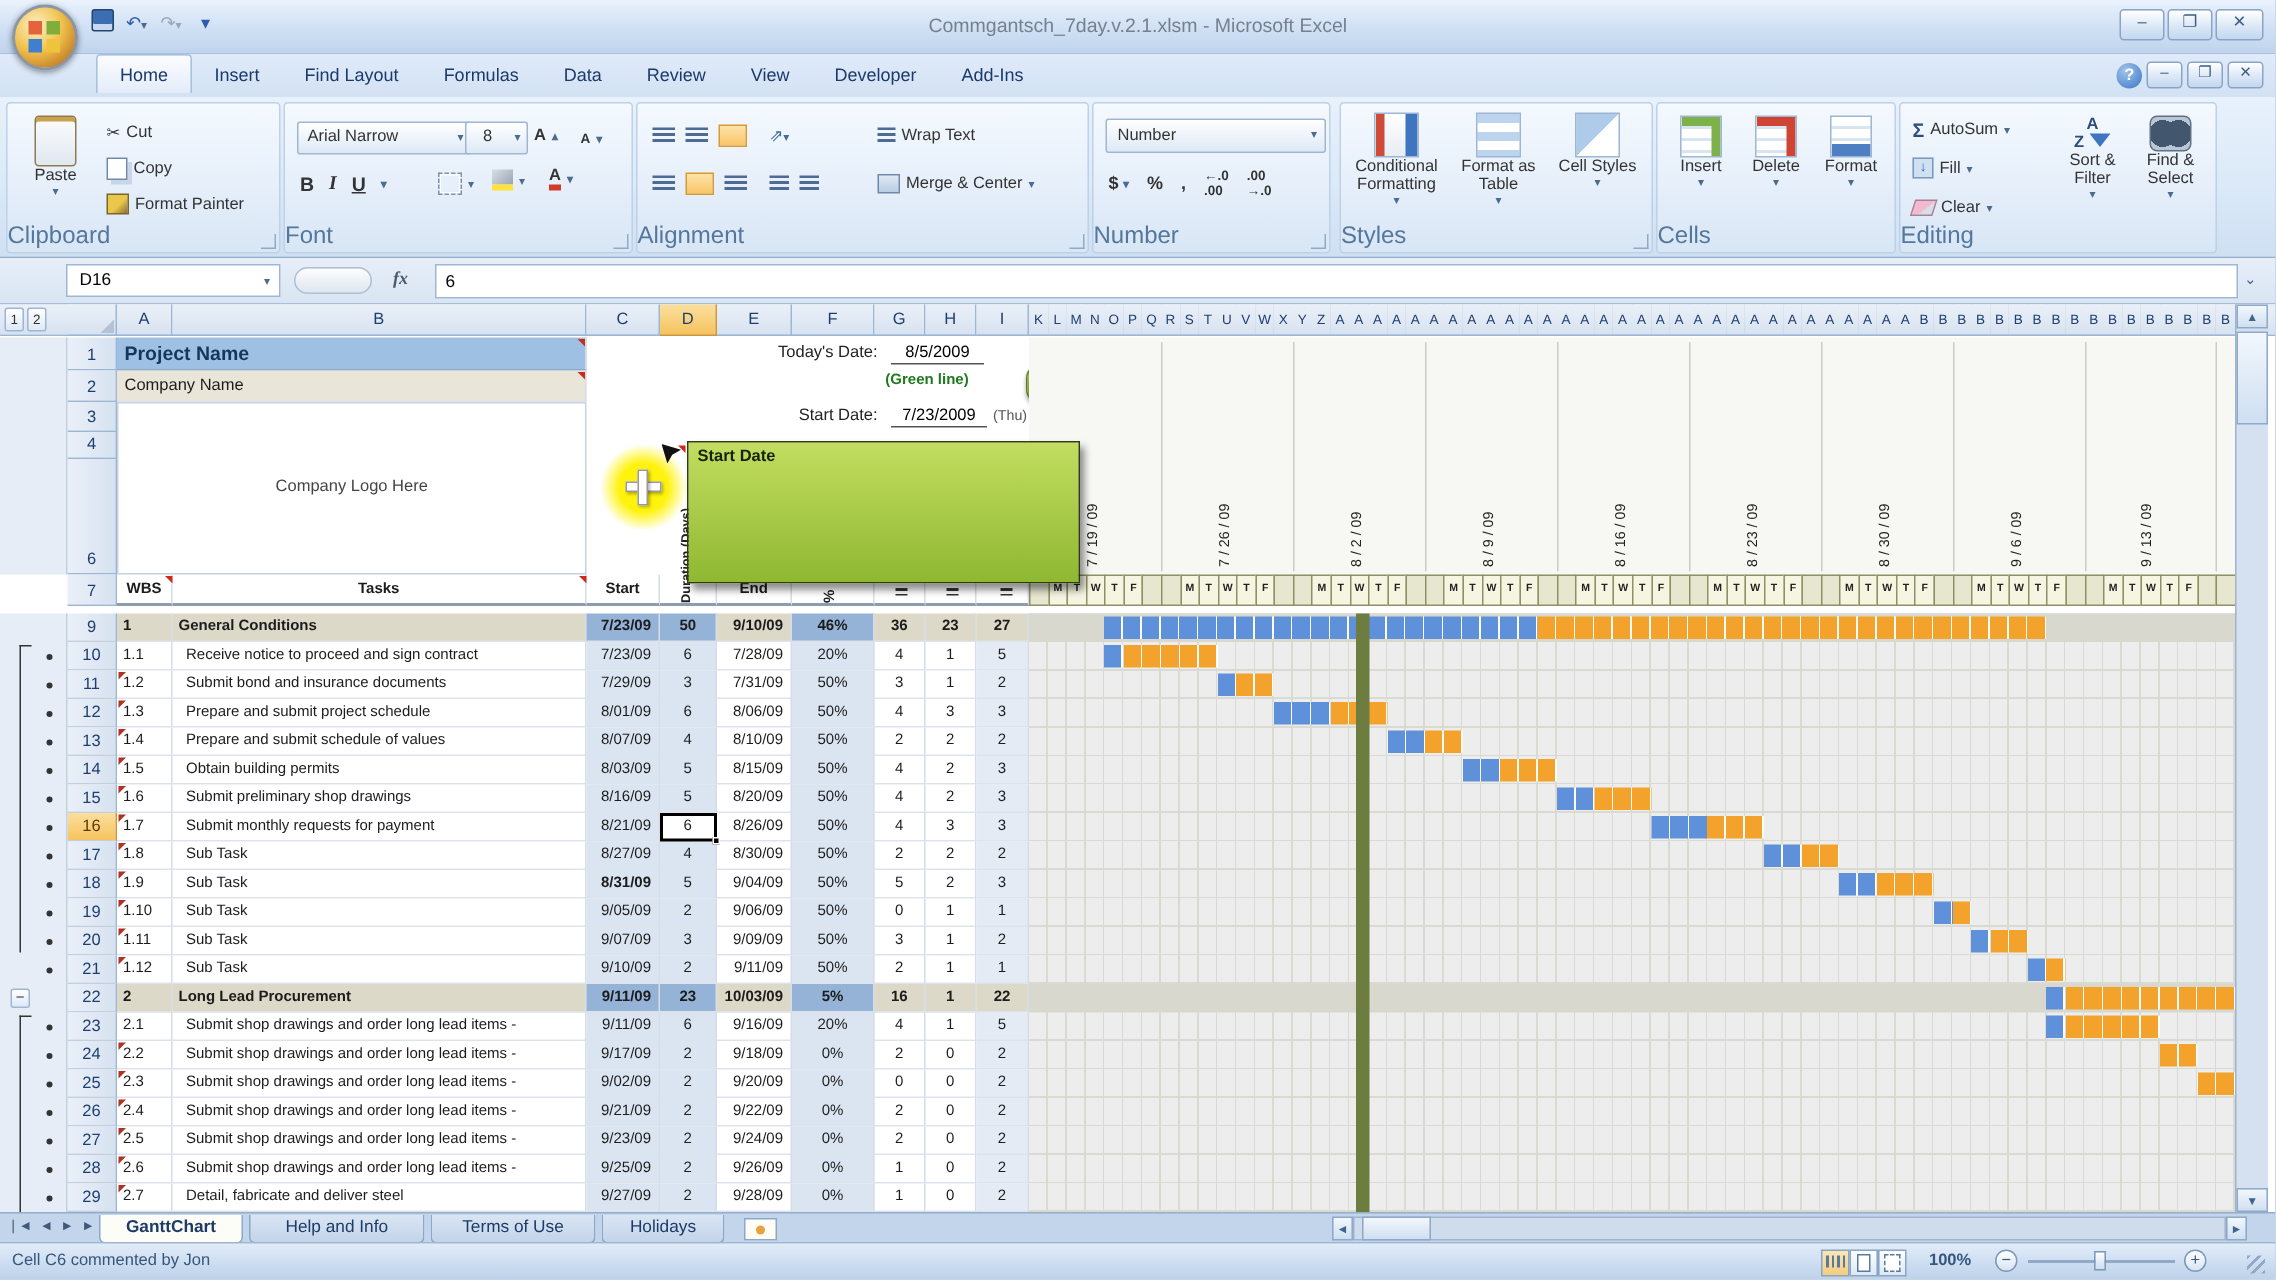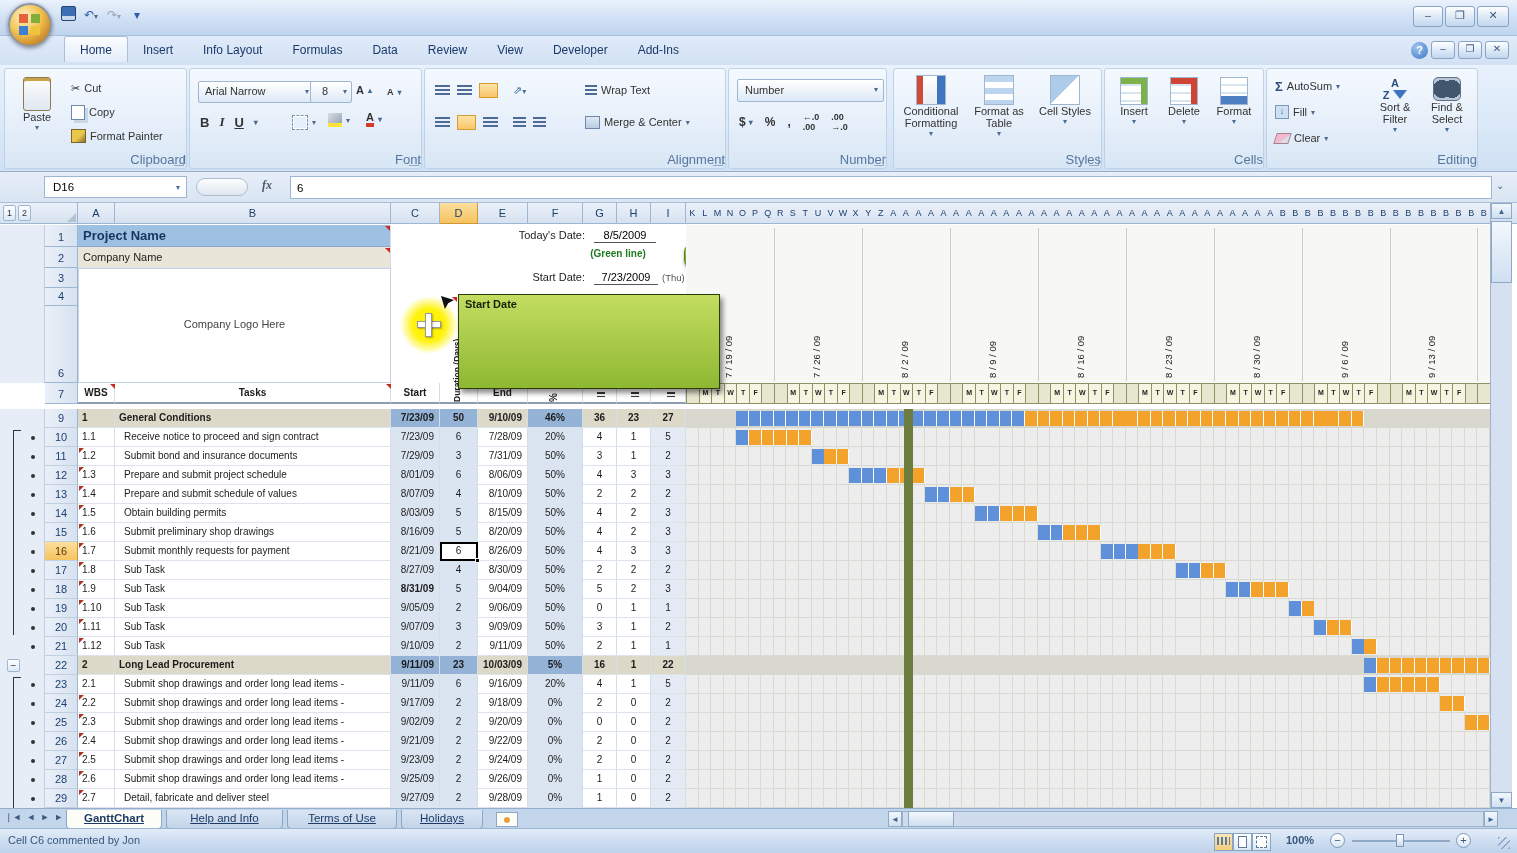--- a/index.html
+++ b/index.html
@@ -18,21 +18,21 @@
   .qat-ic{width:20px;height:18px;font-size:12px;text-align:center;line-height:18px;color:#2d4d7c;}
   
   .tabrow{left:0;top:36px;width:1517px;height:29px;background:linear-gradient(#e0ebfa,#d2e1f3);}
   .rtab{position:relative;display:inline-block;padding:6px 15px 5px;font-size:12px;color:#1b3a6b;}
   .rtab.active{background:linear-gradient(#fcfdff,#f0f5fc 45%,#e2ecf9);border:1px solid #a9c0da;border-bottom:none;
       border-radius:3px 3px 0 0;}
   
   .ribbon{left:0;top:65px;width:1517px;height:107px;background:linear-gradient(#e8f1fc,#dbe9f8 55%,#cfe0f3);border-bottom:1px solid #96b1d0;}
   .rgroup{position:absolute;top:3px;height:99px;border:1px solid #bed1e7;border-radius:3px;
       background:linear-gradient(#f4f9fe,#e6effa 55%,#d8e6f5);}
-  .glabel{position:absolute;bottom:1px;left:0;right:0;text-align:right;font-size:13px;color:#55779e;}
+  .glabel{position:absolute;bottom:1px;left:0;right:16px;text-align:left;font-size:16px;color:#55779e;}
   .launcher{position:absolute;right:2px;bottom:2px;width:9px;height:9px;border-left:1px solid #7f9cbd;border-bottom:1px solid #7f9cbd;
       transform:rotate(-90deg);opacity:.8;}
   .srow{position:absolute;display:flex;align-items:center;gap:4px;font-size:11px;color:#333;height:18px;}
   .bigbtn{position:absolute;display:flex;flex-direction:column;align-items:center;font-size:11px;color:#333;text-align:center;}
   .dd{font-size:8px;color:#4c6b91;}
   .mini{display:inline-block;border:1px solid #9fb6d2;border-radius:2px;background:linear-gradient(#fff,#dde9f6);
       font-size:11px;text-align:center;color:#333;}
   .ico{display:inline-block;}
   .lines3{width:15px;height:11px;background:repeating-linear-gradient(180deg,#4d6b94 0 2px,transparent 2px 4px);}
   .sel-orange{background:linear-gradient(#fde3a7,#f9c568)!important;border-color:#d99a33!important;}
@@ -57,54 +57,55 @@
   .cmark{position:absolute;left:1px;top:1px;width:0;height:0;border-top:5px solid #b03322;border-right:5px solid transparent;}
   .ctri{position:absolute;width:0;height:0;border-top:5px solid #cc2a1d;border-left:5px solid transparent;}
   .greenbtn{border-radius:9px;border:1px solid #5f7d20;color:#f7fbe8;font-weight:bold;font-size:12.5px;text-align:center;
       background:linear-gradient(#bcd55e,#8db03a 45%,#779827);box-shadow:0 2px 3px rgba(0,0,0,.35);}
   .daycell{border:1px solid #8f8f68;background:#f5f5e1;font-size:7px;font-weight:bold;color:#222;text-align:center;line-height:17px;}
   .daycell.we{background:#e7e7cf;}
   .vtext{writing-mode:vertical-rl;transform:rotate(180deg);font-size:9.5px;color:#222;}
   
   .tabbar{left:0;top:808px;width:1517px;height:20px;background:#c3d5ea;border-top:1px solid #93aecb;}
   .sheettab{position:absolute;top:1px;height:18px;border:1px solid #8ba8c9;border-top:none;border-radius:0 0 4px 4px;
-      font-size:11.5px;color:#1d3b66;text-align:center;background:linear-gradient(#d9e5f3,#c3d4e9);text-decoration:underline;}
+      font-size:11.5px;color:#1d3b66;text-align:center;background:linear-gradient(#d9e5f3,#c3d4e9);}
   .sheettab.active{background:#fdfdf8;font-weight:bold;}
   .statusbar{left:0;top:828px;width:1517px;height:25px;background:linear-gradient(#e2ecf8,#cbdcf0 60%,#bed2ea);border-top:1px solid #9db6d4;
       font-size:11px;color:#35567d;}
   .sb-ic{position:absolute;top:4px;width:17px;height:16px;border:1px solid #8aa4c4;background:linear-gradient(#fff,#dbe7f4);}
   .scrollpart{background:linear-gradient(#f2f7fc,#cfdff1);border:1px solid #8fa9c8;color:#41648e;text-align:center;}
 </style>
 </head>
 <body>
 
 <div id="app">
 
   <div class="abs titlebar">
+    <div class="abs title-text">Commgantsch_7day.v.2.1.xlsm  -  Microsoft Excel</div>
     <div class="abs" style="left:58px;top:6px;display:flex;gap:3px;z-index:41;">
       <div class="qat-ic"><span style="display:inline-block;width:13px;height:13px;background:#3c6eb4;border:1px solid #24466e;border-radius:2px;box-shadow:inset 0 -4px 0 #c9d8ee;"></span></div>
       <div class="qat-ic" style="color:#2d5da8;">↶<span class="dd">▾</span></div>
       <div class="qat-ic" style="color:#9aa7b8;">↷<span class="dd" style="color:#9aa7b8;">▾</span></div>
       <div class="qat-ic" style="color:#2d5da8;">▾</div>
     </div>
     <div class="abs" style="right:8px;top:6px;display:flex;gap:2px;">
       <div class="winbtn" style="width:28px;">–</div>
       <div class="winbtn" style="width:28px;">❐</div>
       <div class="winbtn" style="width:30px;">✕</div>
     </div>
   </div>
   <div class="abs office-btn">
     <span class="obx" style="left:9px;top:9px;background:#e5633c;"></span>
     <span class="obx" style="left:21px;top:9px;background:#7fae3a;"></span>
     <span class="obx" style="left:9px;top:21px;background:#3f7fd0;"></span>
     <span class="obx" style="left:21px;top:21px;background:#f0c33c;"></span>
   </div>
 
   <div class="abs tabrow">
-    <div id="rtabs" class="abs" style="left:64px;top:0;height:29px;white-space:nowrap;"><div class="rtab active">Home</div><div class="rtab">Insert</div><div class="rtab">Info Layout</div><div class="rtab">Formulas</div><div class="rtab">Data</div><div class="rtab">Review</div><div class="rtab">View</div><div class="rtab">Developer</div><div class="rtab">Add-Ins</div></div>
+    <div id="rtabs" class="abs" style="left:64px;top:0;height:29px;white-space:nowrap;"><div class="rtab active">Home</div><div class="rtab">Insert</div><div class="rtab">Find Layout</div><div class="rtab">Formulas</div><div class="rtab">Data</div><div class="rtab">Review</div><div class="rtab">View</div><div class="rtab">Developer</div><div class="rtab">Add-Ins</div></div>
     <div class="abs" style="right:8px;top:5px;display:flex;gap:3px;align-items:center;">
       <div style="width:17px;height:17px;border-radius:50%;background:radial-gradient(circle at 35% 30%,#9fc4ee,#3b76c4);color:#fff;font-size:11px;font-weight:bold;text-align:center;line-height:17px;">?</div>
       <div class="winbtn" style="width:22px;height:16px;line-height:14px;font-size:10px;">–</div>
       <div class="winbtn" style="width:22px;height:16px;line-height:14px;font-size:10px;">❐</div>
       <div class="winbtn" style="width:22px;height:16px;line-height:14px;font-size:10px;">✕</div>
     </div>
   </div>
 
   <div class="abs ribbon">
 

